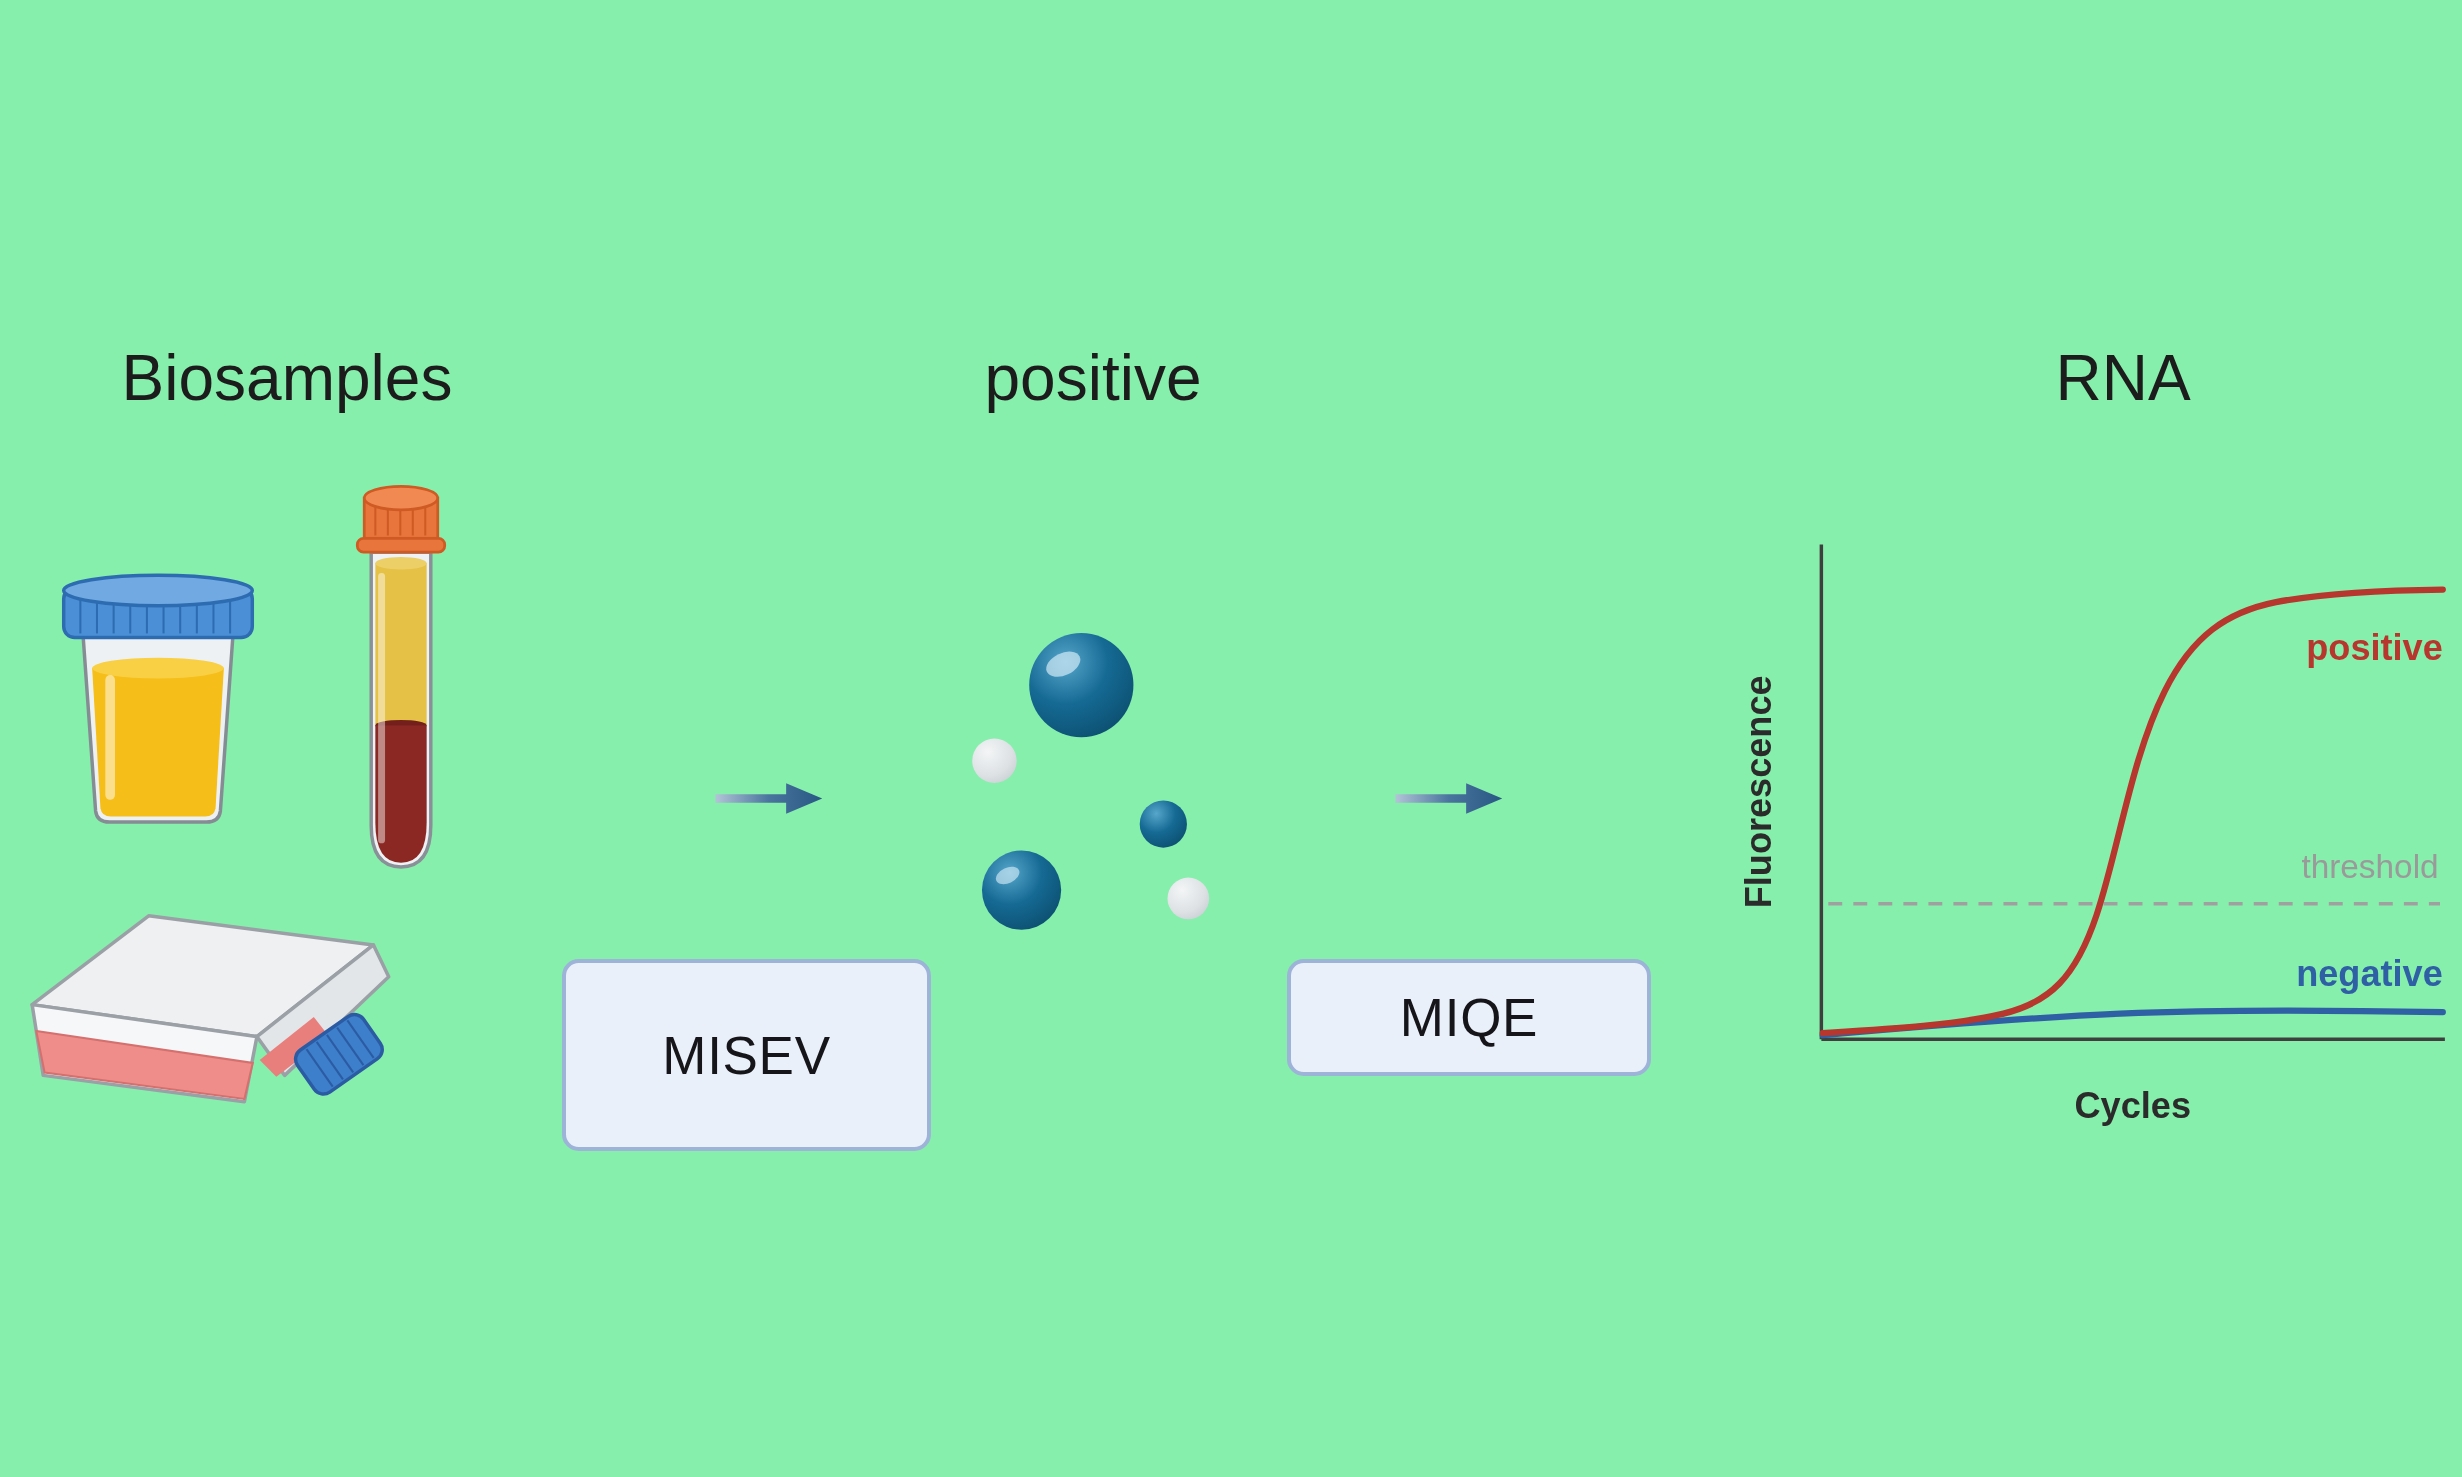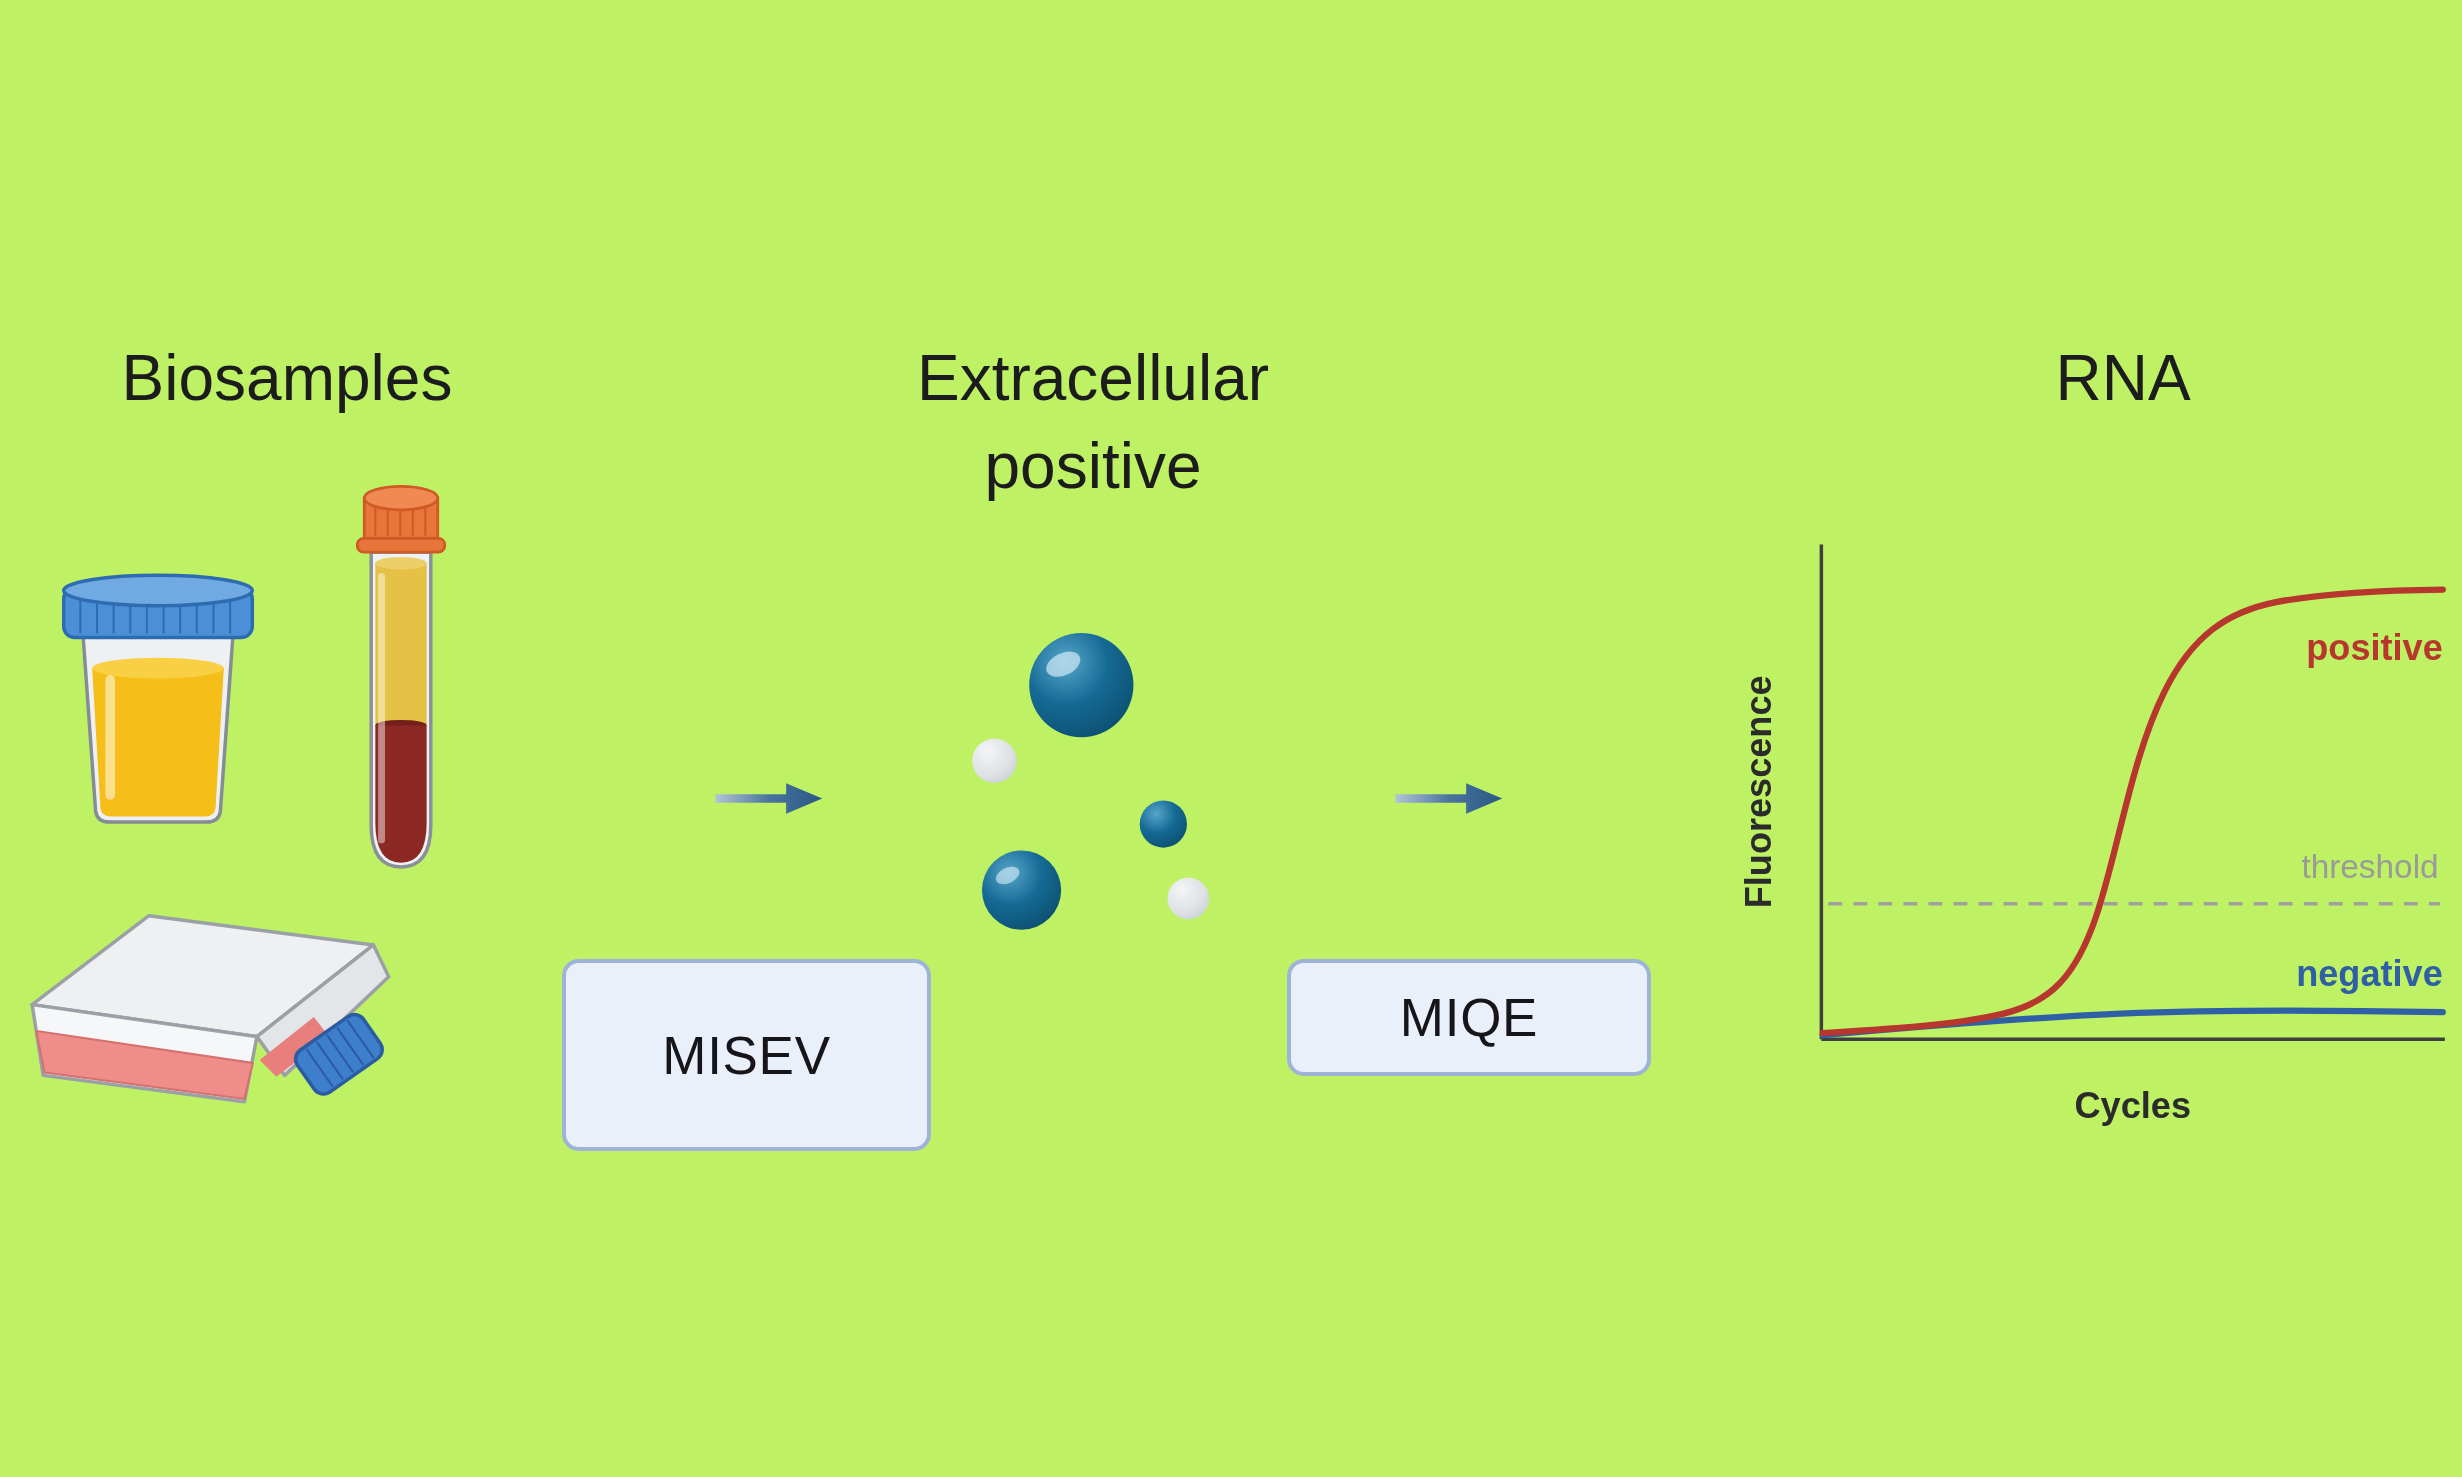--- a/index.html
+++ b/index.html
@@ -1,21 +1,21 @@
 <!DOCTYPE html>
 <html style="font-size:11px"><head>
 <meta charset="utf-8">
 <style>
   * { box-sizing: border-box; }
   html, body { margin: 0; padding: 0; background: #ffffff; }
   .canvas {
     position: relative;
     width: 2462px;
     height: 1478px;
-    background: #bef264;
+    background: #86efac;
     font-family: "Liberation Sans", sans-serif;
     color: #1c1c1c;
     overflow: hidden;
   }
   .abs { position: absolute; }
   .heading {
     font-size: 64px;
     line-height: 1.38;
     font-weight: 400;
     text-align: center;
@@ -124,21 +124,20 @@
       <line x1="492" y1="198" x2="492" y2="264" stroke="#2b5ca3" stroke-width="3"></line>
       <line x1="510" y1="198" x2="510" y2="264" stroke="#2b5ca3" stroke-width="3"></line>
     </g>
   </svg>
 
   <svg class="abs" style="left:714px; top:777px;" width="111" height="43" viewBox="0 0 160 62">
     <path d="M2,25 L104,25 L104,9 L156,31 L104,53 L104,37 L2,37 Z" fill="url(#gradArrow)"></path>
   </svg>
 
   <div class="abs heading" style="left:815px; top:334px; width:556px;">
-    <div>Extracellular</div>
     <div>positive</div>
   </div>
 
   <svg class="abs" style="left:959px; top:610px;" width="278" height="328" viewBox="0 0 400 472">
     <circle cx="176" cy="108" r="75" fill="url(#gradVesBlue)"></circle>
     <ellipse cx="150" cy="78" rx="26" ry="16" transform="rotate(-25 150 78)" fill="rgba(220,240,250,0.65)"></ellipse>
     <circle cx="51" cy="217" r="32" fill="url(#gradVesGray)"></circle>
     <circle cx="90" cy="403" r="57" fill="url(#gradVesBlue)"></circle>
     <ellipse cx="70" cy="382" rx="18" ry="11" transform="rotate(-25 70 382)" fill="rgba(220,240,250,0.6)"></ellipse>
     <circle cx="294" cy="308" r="34" fill="url(#gradVesBlue)"></circle>

